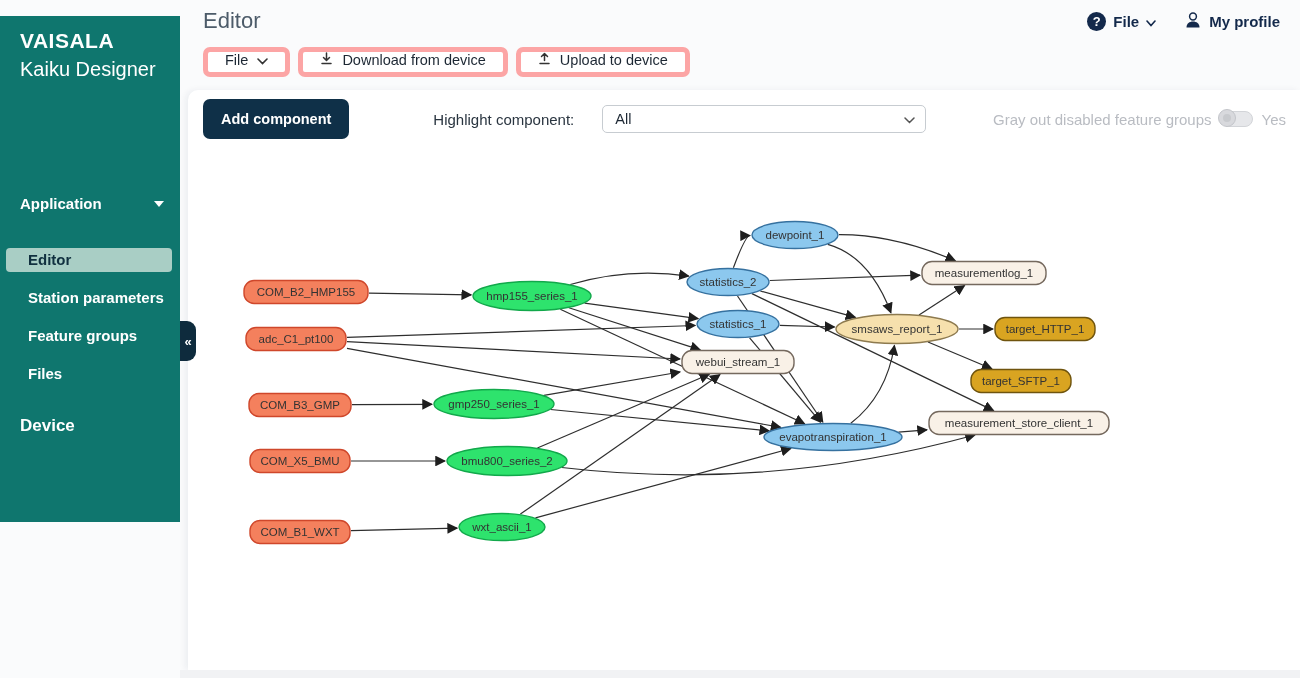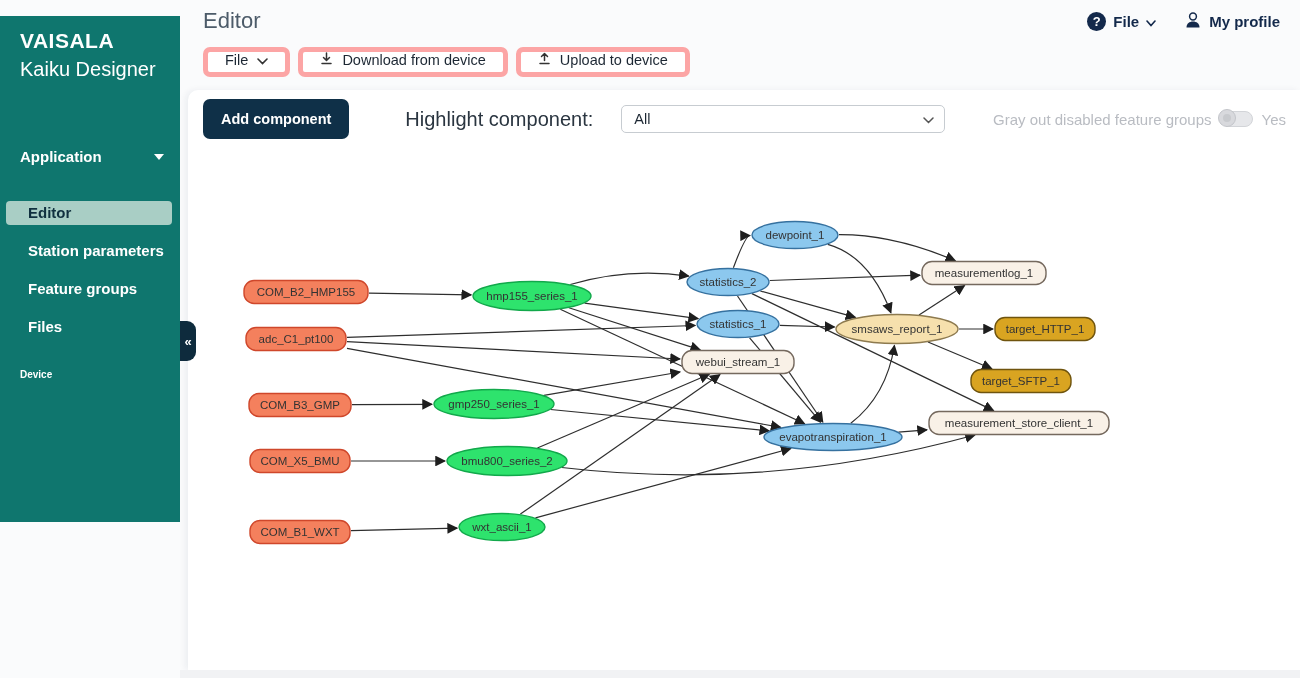--- a/index.html
+++ b/index.html
@@ -6,43 +6,43 @@
   body{
     width:1300px;height:678px;position:relative;overflow:hidden;
     font-family:"Liberation Sans",sans-serif;background:#fafbfc;color:#1c2733;
   }
   
   .sidebar{position:absolute;left:0;top:16px;width:180px;height:506px;background:#0f766e;color:#fff;z-index:5}
   .logo{padding:13px 0 0 20px}
   .logo-main{font-weight:bold;font-size:21px;letter-spacing:.5px}
   .logo-sub{font-size:20px;font-weight:400;margin-top:5px}
   .section-head{display:flex;justify-content:space-between;align-items:center;padding:0 16px 0 20px;font-size:15px;font-weight:700}
-  .app-head{margin-top:67px}
+  .app-head{margin-top:114px}
   .caret-down{width:0;height:0;border-left:5px solid transparent;border-right:5px solid transparent;border-top:6px solid #fff}
   .side-nav{margin-top:36px}
   .sidebar-item{height:24px;line-height:24px;margin:0 8px 14px 6px;padding-left:22px;font-size:15px;font-weight:600;border-radius:4px;color:#fff;cursor:pointer;white-space:nowrap}
   .sidebar-item.active{background:#a9cec5;color:#10303f}
-  .device-head{margin-top:30px;padding-left:20px;font-size:10px;font-weight:700}
+  .device-head{margin-top:30px;padding-left:20px;font-size:17px;font-weight:700}
   .collapse-tab{position:absolute;left:180px;top:321px;width:16px;height:40px;background:#0e2b3d;border-radius:0 9px 9px 0;color:#fff;display:flex;align-items:center;justify-content:center;font-size:13px;font-weight:700;z-index:6;cursor:pointer}
   
   .page-title{position:absolute;left:203px;top:8px;font-size:22px;color:#4c5b69}
   .header-right{position:absolute;right:20px;top:11px;display:flex;gap:28px;align-items:center;color:#13294b;font-size:15px;font-weight:600}
   .hgroup{display:flex;align-items:center;gap:7px;cursor:pointer}
   .help-circle{width:19px;height:19px;border-radius:50%;background:#13294b;color:#fff;display:flex;align-items:center;justify-content:center;font-size:13px;font-weight:700}
   .chev{display:inline-block}
   
   .toolbar{position:absolute;left:203px;top:47px;display:flex;gap:8px}
   .tbtn{display:flex;align-items:flex-start;gap:9px;height:30px;padding:0 17px;background:#fff;border:5px solid #fca5a5;border-radius:7px;font-size:14.5px;color:#1c2733;cursor:pointer}
   .arr-ic{position:relative;width:13px;height:13px}
   .arr-ic svg{display:block}
   
   .panel{position:absolute;left:188px;top:90px;right:0;bottom:8px;background:#fff;border-radius:10px 0 0 0;box-shadow:-3px 0 6px rgba(20,40,60,.06)}
   .controls{position:absolute;left:15px;top:9px;right:14px;display:flex;align-items:center;z-index:3}
   .add-btn{height:40px;padding:0 18px;background:#0f3048;color:#fff;border:none;border-radius:7px;font-size:14.5px;font-weight:700;cursor:pointer;font-family:"Liberation Sans",sans-serif}
-  .hl-label{margin-left:56px;font-size:20px;color:#2a3540}
+  .hl-label{margin-left:84px;font-size:15px;color:#2a3540}
   .hl-select{margin-left:28px;width:300px;height:26px;border:1px solid #c7ccd1;border-radius:5px;display:flex;align-items:center;justify-content:space-between;padding:0 10px 0 12px;font-size:14.5px;color:#1c2733;background:#fff;cursor:pointer}
   .grayout{margin-left:auto;display:flex;align-items:center;gap:9px;color:#b9bcc2;font-size:15px}
   .toggle{width:30px;height:14px;background:#e6e7ea;border:1px solid #d2d4d8;border-radius:8px;position:relative;cursor:pointer}
   .knob{position:absolute;left:-4px;top:-3px;width:18px;height:18px;border-radius:50%;background:#d8d9dd;border:1px solid #c3c5ca;box-sizing:border-box}
   .knob:after{content:"";position:absolute;left:4px;top:4px;width:8px;height:8px;border-radius:50%;background:#c8cace}
   
   #graph{position:absolute;left:0;top:0;width:1112px;height:580px;z-index:1}
   .edge{fill:none;stroke:#2e2e2e;stroke-width:1.2}
   .gnode{cursor:pointer}
   .gnode ellipse,.gnode rect{stroke-width:1.4}

